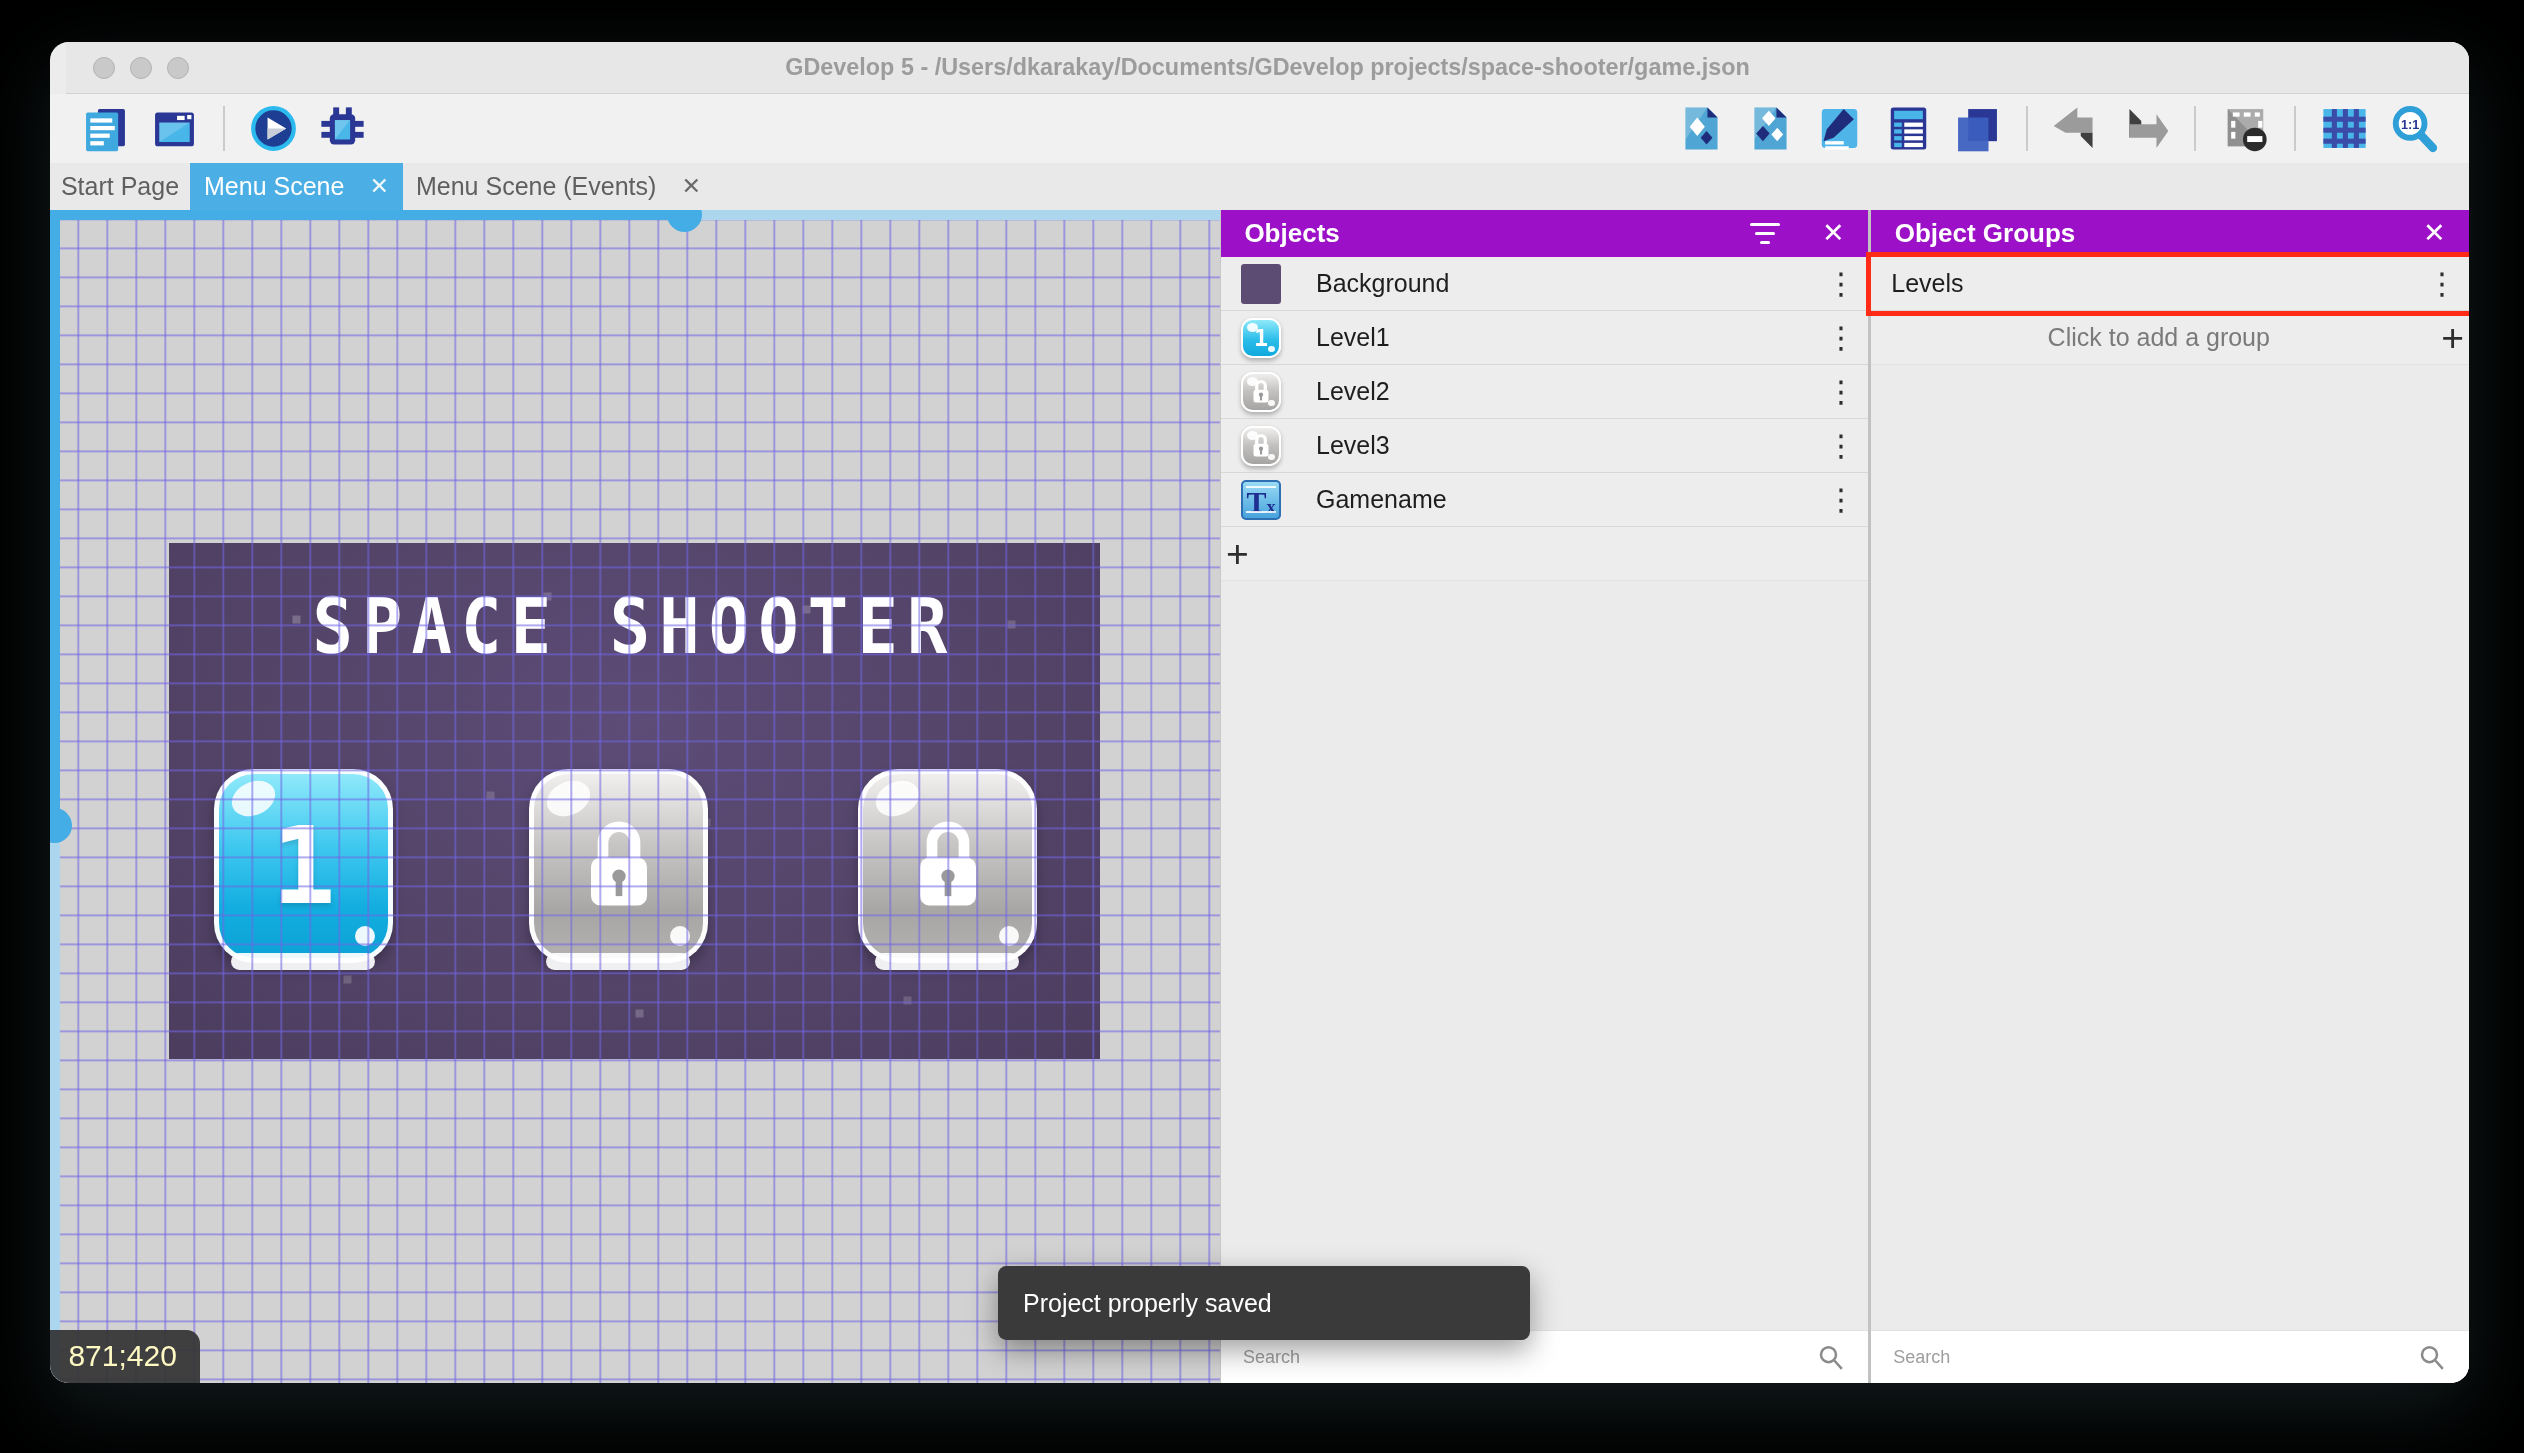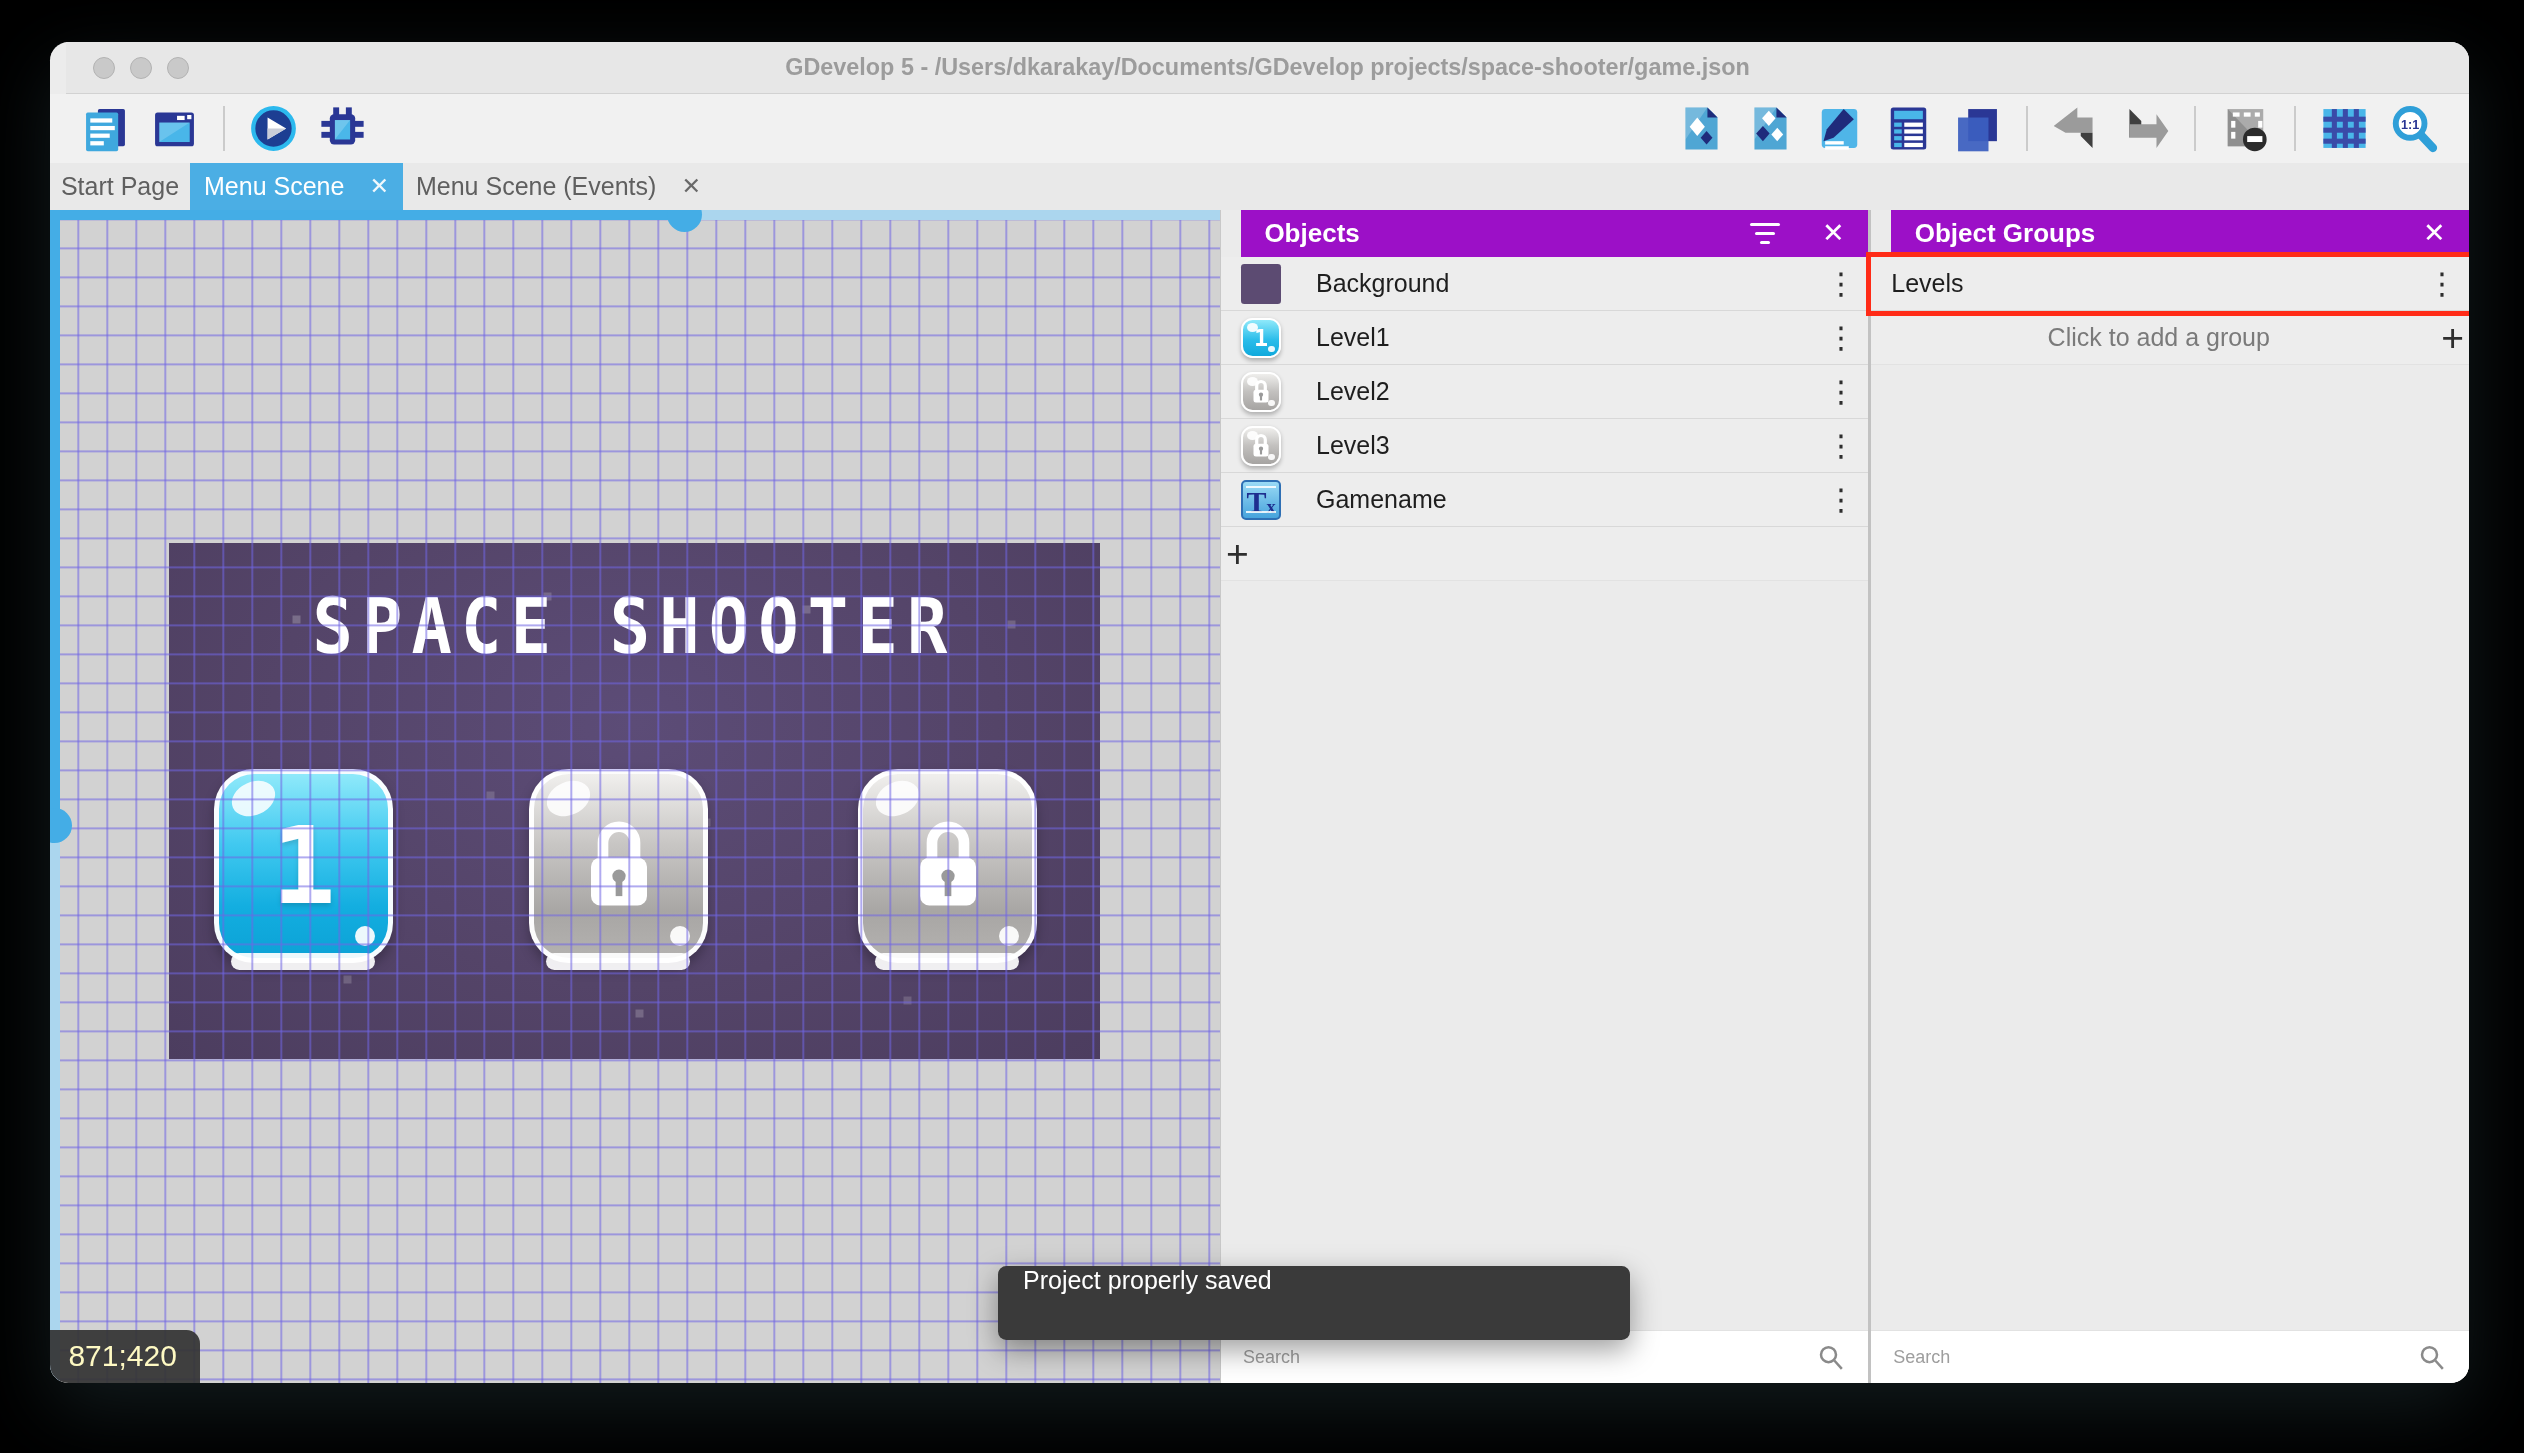--- a/index.html
+++ b/index.html
@@ -78,32 +78,32 @@
   .hscroll { position:absolute; left:0; top:0; width:100%; height:10px; background:#ABD6EE; z-index:4; }
   .hthumb  { position:absolute; left:0; top:0; height:10px; width:635px; background:#44ADE6; }
   .hknob   { position:absolute; left:617px; top:-12.6px; width:35px; height:35px; border-radius:50%; background:#44ADE6; }
   .vscroll { position:absolute; left:0; top:0; width:10px; height:100%; background:#ABD6EE; z-index:4; }
   .vthumb  { position:absolute; left:0; top:0; width:10px; height:615px; background:#44ADE6; }
   .vknob   { position:absolute; left:-12.6px; top:598px; width:35px; height:35px; border-radius:50%; background:#44ADE6; }
 
   .coords { position:absolute; left:0; bottom:0; z-index:6; background:rgba(52,52,52,.93);
             color:#fef9c3; font-size:30px; padding:9.2px 23.4px 11px 18.4px; border-top-right-radius:13.4px;margin-top:20px; }
 
-  .toast { position:absolute; left:948px; top:1056px; width:632px; height:74px; z-index:20;
+  .toast { position:absolute; left:948px; top:1056px; width:532px; height:74px; z-index:20;
            background:#3A3A3A; border-radius:8.4px; color:#FFFFFF; font-size:25px;
-           display:flex; padding-left:25px; box-shadow:0 10px 28.5px rgba(0,0,0,.38); }
+           display:flex; align-items:center; padding-left:25px; box-shadow:0 10px 28.5px rgba(0,0,0,.38); }
 
   
   .panel { display:flex; flex-direction:column; background:#EBEBEB; }
   .panel-objects { width:648px; border-left:1.7px solid #C8C8C8; flex:none; }
   .pdivider { width:3.3px; background:#C2C2C2; flex:none; }
   .panel-groups { flex:1; }
 
   .phead { height:47px; background:#9C10C7; color:#FFF; display:flex; align-items:center;
-           padding:0 23.4px; flex:none;margin-left:20px; }
+           padding:0 23.4px; flex:none; }
   .ptitle { font-size:26px; font-weight:600; flex:1; }
   .filter-icon { display:flex; flex-direction:column; align-items:center; gap:5.9px; width:30px;
                  margin-right:42px; cursor:pointer; }
   .filter-icon i { display:block; height:3.3px; background:#FFF; border-radius:1.7px; }
   .filter-icon i:nth-child(1){ width:30px; } .filter-icon i:nth-child(2){ width:20px; }
   .filter-icon i:nth-child(3){ width:10px; }
   .phead-x { font-size:27px; color:#FFF; cursor:pointer; line-height:1; }
 
   .prow { height:54px; background:#EDEDED; border-bottom:0.8px solid #D8D8D8; display:flex;
           align-items:center; padding:0 20px; position:relative; cursor:pointer; }

